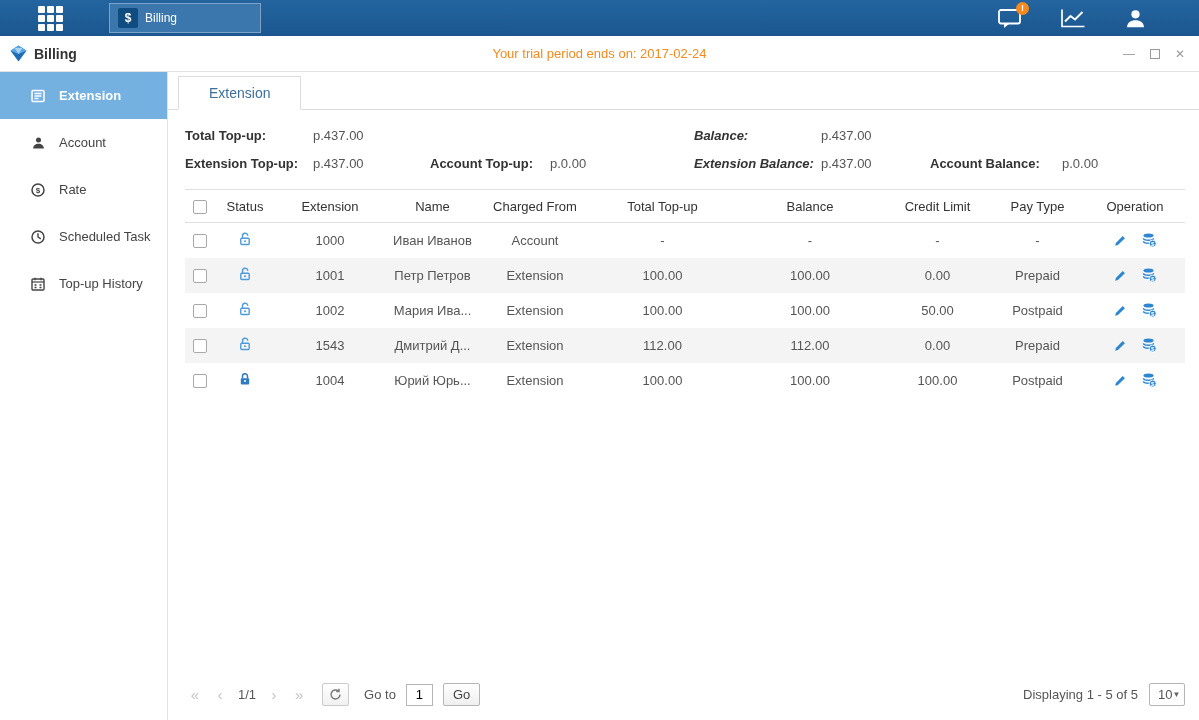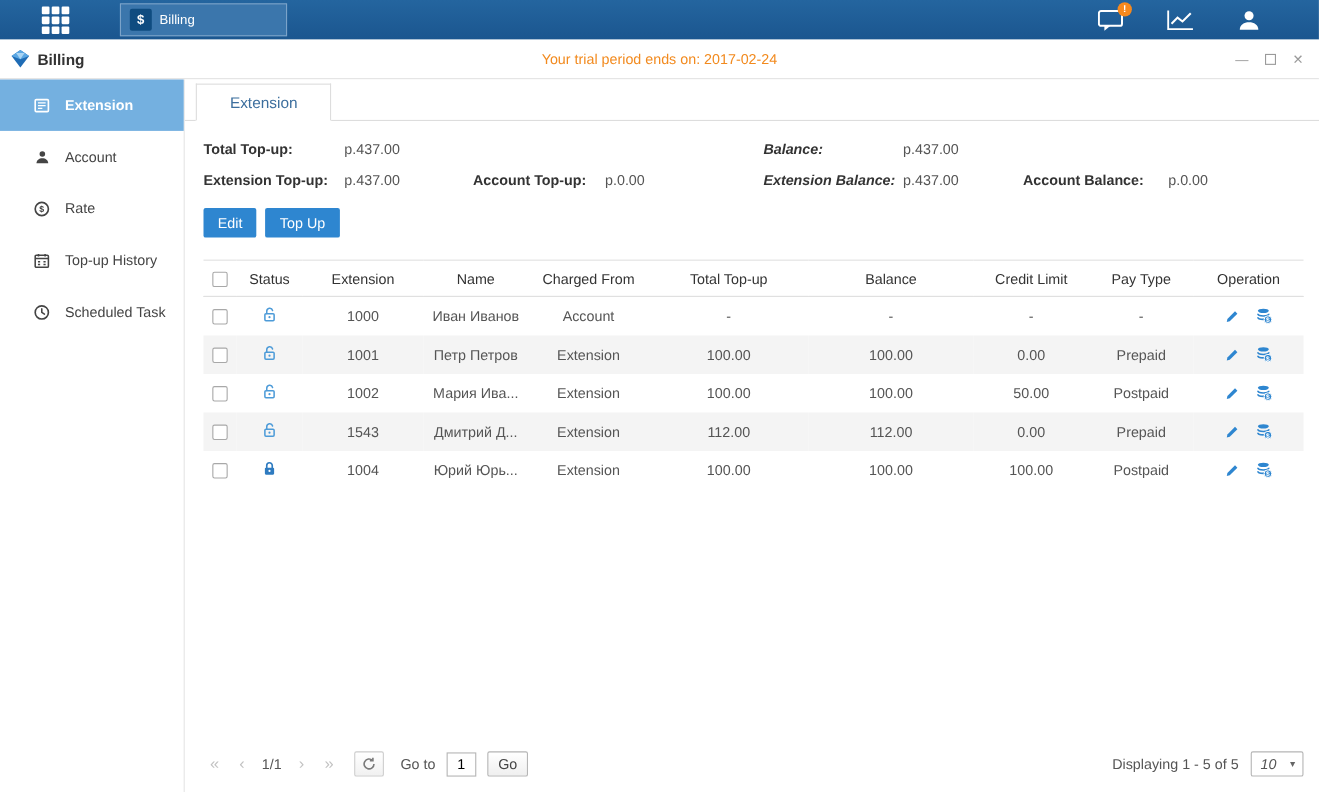--- a/index.html
+++ b/index.html
@@ -62,21 +62,21 @@
 
   
   .pagination { display:flex; align-items:center; gap:5px; font-size:13px; color:#555; }
   .pg-arrow { width:20px; height:22px; display:flex; align-items:center; justify-content:center; color:#c2c2c2; font-size:15px; cursor:default; }
   .pg-ind { margin:0 3px; color:#555; }
   .pg-refresh { width:27px; height:23px; border:1px solid #ccc; border-radius:2px; background:linear-gradient(#fff,#f1f1f1); display:flex; align-items:center; justify-content:center; margin-left:8px; cursor:pointer; }
   .goto-label { margin-left:10px; }
   .goto-input { width:27px; height:22px; border:1px solid #b5b5b5; text-align:center; font-size:13px; margin:0 5px; font-family:inherit; }
   .go-btn { height:23px; padding:0 9px; border:1px solid #b5b5b5; background:linear-gradient(#fff,#efefef); border-radius:2px; font-size:13px; color:#444; cursor:pointer; font-family:inherit; }
   .pg-right { margin-left:auto; display:flex; align-items:center; gap:11px; }
-  .page-size { width:48px; height:23px; border:1px solid #b5b5b5; border-radius:2px; display:flex; align-items:center; justify-content:space-between; padding:0 5px 0 8px; background:#fff; cursor:pointer;font-style:italic; }
+  .page-size { width:36px; height:23px; border:1px solid #b5b5b5; border-radius:2px; display:flex; align-items:center; justify-content:space-between; padding:0 5px 0 8px; background:#fff; cursor:pointer; }
   .caret { font-size:8px; color:#666; }
 </style>
 </head>
 <body>
 
 <div class="topbar">
   <div class="apps-icon">
     <span></span>
       <span></span>
       <span></span>
@@ -157,37 +157,37 @@
           <svg width="16" height="16" viewBox="0 0 16 16">
             <circle cx="8" cy="8" r="6" fill="none" stroke="currentColor" stroke-width="1.5"></circle>
             <text x="8" y="11" font-size="8" text-anchor="middle" fill="currentColor" font-weight="bold" font-family="Liberation Sans,sans-serif">$</text>
           </svg>
         </span>
       <span>Rate</span>
     </div>
     <div class="side-item">
       <span class="sicon">
           <svg width="16" height="16" viewBox="0 0 16 16">
+            <circle cx="8" cy="8" r="6" fill="none" stroke="currentColor" stroke-width="1.5"></circle>
+            <path d="M8 4.8V8l2.4 1.6" fill="none" stroke="currentColor" stroke-width="1.4" stroke-linecap="round"></path>
+          </svg>
+        </span>
+      <span>Scheduled Task</span>
+    </div>
+    <div class="side-item">
+      <span class="sicon">
+          <svg width="16" height="16" viewBox="0 0 16 16">
             <rect x="2" y="3" width="12" height="11" rx="1" fill="none" stroke="currentColor" stroke-width="1.4"></rect>
             <path d="M2 6h12" stroke="currentColor" stroke-width="1.2"></path>
             <path d="M5 1.8v2.4M11 1.8v2.4" stroke="currentColor" stroke-width="1.4"></path>
             <path d="M4.5 9h2M9.5 9h2M4.5 11.5h2M9.5 11.5h2" stroke="currentColor" stroke-width="1.3"></path>
           </svg>
         </span>
       <span>Top-up History</span>
     </div>
-    <div class="side-item">
-      <span class="sicon">
-          <svg width="16" height="16" viewBox="0 0 16 16">
-            <circle cx="8" cy="8" r="6" fill="none" stroke="currentColor" stroke-width="1.5"></circle>
-            <path d="M8 4.8V8l2.4 1.6" fill="none" stroke="currentColor" stroke-width="1.4" stroke-linecap="round"></path>
-          </svg>
-        </span>
-      <span>Scheduled Task</span>
-    </div>
   </div>
 
   <div class="main">
     <div class="tabs-row">
       <div class="tab">Extension</div>
     </div>
 
     <div class="content">
 
       <div class="summary">
@@ -212,24 +212,20 @@
         <div class="sum-cell c3">
           <span class="sum-label">Extension Balance:</span>
           <span class="sum-value">p.437.00</span>
         </div>
         <div class="sum-cell c4">
           <span class="sum-label">Account Balance:</span>
           <span class="sum-value">p.0.00</span>
         </div>
       </div>
 
-      <div class="btn-row">
-        <button class="btn-primary">Edit</button>
-        <button class="btn-primary">Top Up</button>
-      </div>
 
       <table>
         <colgroup>
           <col style="width:30px">
             <col style="width:60px">
             <col style="width:110px">
             <col style="width:95px">
             <col style="width:110px">
           <col style="width:145px">
             <col style="width:150px">

